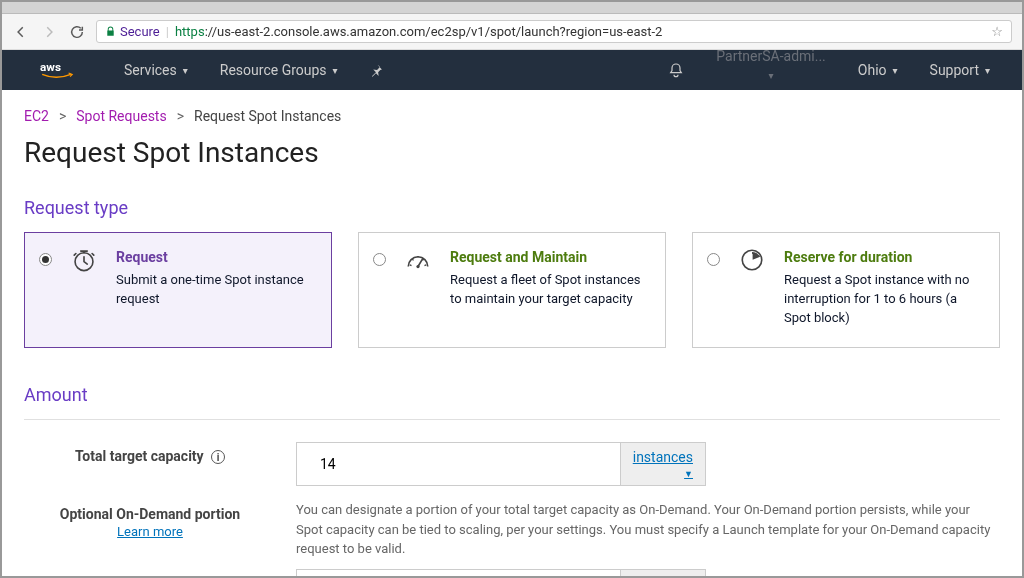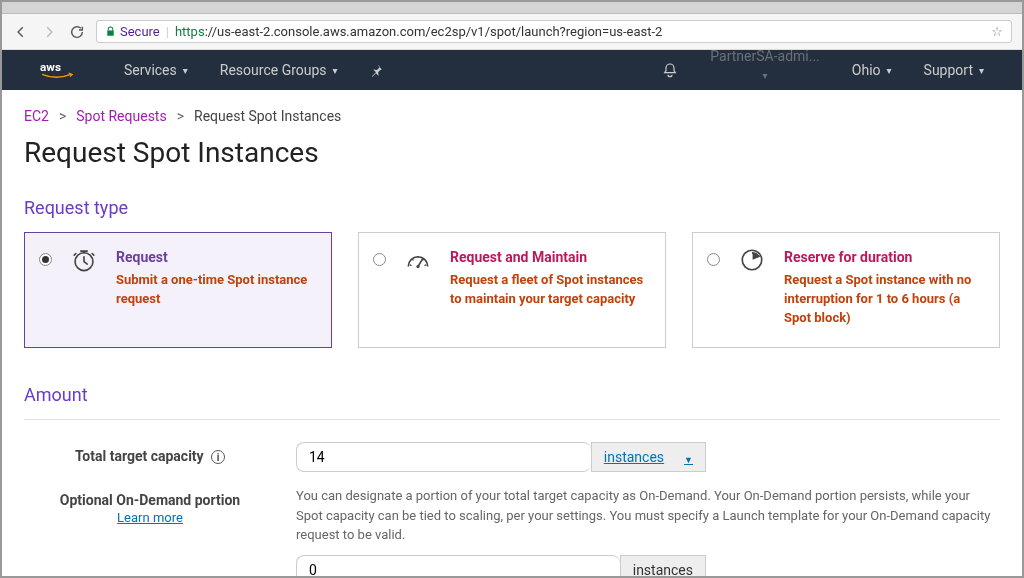--- a/index.html
+++ b/index.html
@@ -8,54 +8,54 @@
     .tab-bar { background: #d4d4d4; height: 12px; border-bottom: 1px solid #bbb; }
     .browser-chrome { background: #f5f5f5; padding: 6px 10px; display: flex; align-items: center; gap: 10px; border-bottom: 1px solid #ddd; }
     .nav-btn { width: 18px; height: 18px; display: flex; align-items: center; justify-content: center; color: #5a5a5a; cursor: pointer; }
     .nav-btn.disabled { color: #bbb; }
     .url-bar { flex: 1; display: flex; align-items: center; background: #fff; border: 1px solid #ccc; border-radius: 3px; padding: 3px 8px; font-size: 13px; gap: 6px; }
     .secure { color: #4c1d95; display: flex; align-items: center; gap: 4px; font-size: 13px; }
     .secure svg { width: 11px; height: 13px; }
     .url-text { color: #333; flex: 1; white-space: nowrap; overflow: hidden; }
     .url-prefix { color: #0b8043; }
     .star { color: #888; }
-    .aws-header { background: #232f3e; color: #ccc; padding: 0 22px 0 0; display: flex; align-items: center; height: 40px; font-size: 14px; }
+    .aws-header { background: #232f3e; color: #ccc; padding: 0 16px 0 0; display: flex; align-items: center; height: 40px; font-size: 14px; }
     .aws-logo { padding: 0 24px 0 38px; color: #fff; display:flex; align-items:center; }
     .aws-logo svg { height: 22px; }
     .header-item { padding: 0 16px; display: flex; align-items: center; gap: 6px; cursor: pointer; height: 44px; }
     .chev { font-size: 10px; }
     .spacer { flex: 1; }
     .user-dim { color: #6a6f78; flex-direction: column; }
     .content { padding: 18px 22px; background: #fff; }
     .breadcrumb { font-size: 14px; display: flex; gap: 10px; align-items: center; margin-bottom: 12px; }
     .breadcrumb a { color: #a21caf; text-decoration: none; }
     .breadcrumb .sep { color: #666; }
     .breadcrumb .current { color: #444; }
     .page-title { font-size: 28px; font-weight: 400; color: #222; margin-bottom: 28px; }
     .section-title { color: #693cc5; font-size: 18px; font-weight: 400; margin-bottom: 14px; }
     .cards { display: flex; gap: 26px; margin-bottom: 36px; }
     .card { flex: 1; border: 1px solid #ccc; padding: 16px 16px 16px 14px; display: flex; gap: 19px; min-height: 116px; background:#fff; }
     .card.selected { border: 1px solid #6b3fa0; background: #f4f1fb; }
     .radio { width: 13px; height: 13px; border-radius: 50%; border: 1px solid #888; margin-top: 4px; flex-shrink: 0; position: relative; background:#fff; }
     .radio.checked::after { content: ""; position: absolute; width: 7px; height: 7px; background: #333; border-radius: 50%; top: 2px; left: 2px; }
     .card-icon { width: 26px; height: 26px; flex-shrink: 0; margin-top: -2px; }
     .card-body {}
-    .card-title { font-weight: 700; color: #be185d; margin-bottom: 6px; font-size: 14px; }
+    .card-title { font-weight: 700; color: #4d7c0f; margin-bottom: 6px; font-size: 14px; }
     .card.selected .card-title { color: #6b3fa0; }
-    .card-desc { color: #c2410c; font-size: 13px; line-height: 1.45; font-weight: bold; }
+    .card-desc { color: #0f172a; font-size: 13px; line-height: 1.45; }
     .divider { border-bottom: 1px solid #e0e0e0; margin-bottom: 22px; }
     .form-row { display: flex; margin-bottom: 14px; }
     .form-label { width: 272px; text-align: center; padding-right: 20px; font-weight: 700; color: #444; font-size: 14px; padding-top: 6px; }
     .form-label .info { display: inline-flex; width: 14px; height: 14px; border: 1.5px solid #555; border-radius: 50%; font-size: 10px; font-weight: 700; align-items: center; justify-content: center; margin-left: 4px; vertical-align: middle; }
     .form-label .learn { display: block; font-weight: 400; color: #0073bb; font-size: 13px; margin-top: 2px; }
     .form-control { flex: 1; max-width: 700px; }
     .input-group { display: flex; max-width: 410px; margin-top: 0; }
     .input-group.mt { margin-top: 10px; }
-    .input-group input { flex: 1; border: 1px solid #ccc; padding: 6px 12px; font-size: 14px; border-radius: 8px; border-right: none; }
-    .input-addon { border: 1px solid #ccc; background: #eee; padding: 6px 12px; font-size: 14px; color: #333; display:flex; align-items:flex-end; gap:20px; }
+    .input-group input { flex: 1; border: 1px solid #ccc; padding: 6px 23px; font-size: 14px; border-radius: 0; border-right: none; }
+    .input-addon { border: 1px solid #ccc; background: #eee; padding: 6px 12px; font-size: 14px; color: #333; display:flex; align-items:flex-end; gap:4px;flex-direction:column; }
     .input-addon.link { color: #0073bb; text-decoration: underline; cursor: pointer; }
     .caret { font-size: 9px; color: #0073bb; }
     .help-text { color: #666; font-size: 13px; line-height: 1.5; }
   </style>
 </head>
 <body>
 
 <div class="window">
   <div class="tab-bar"></div>
 

